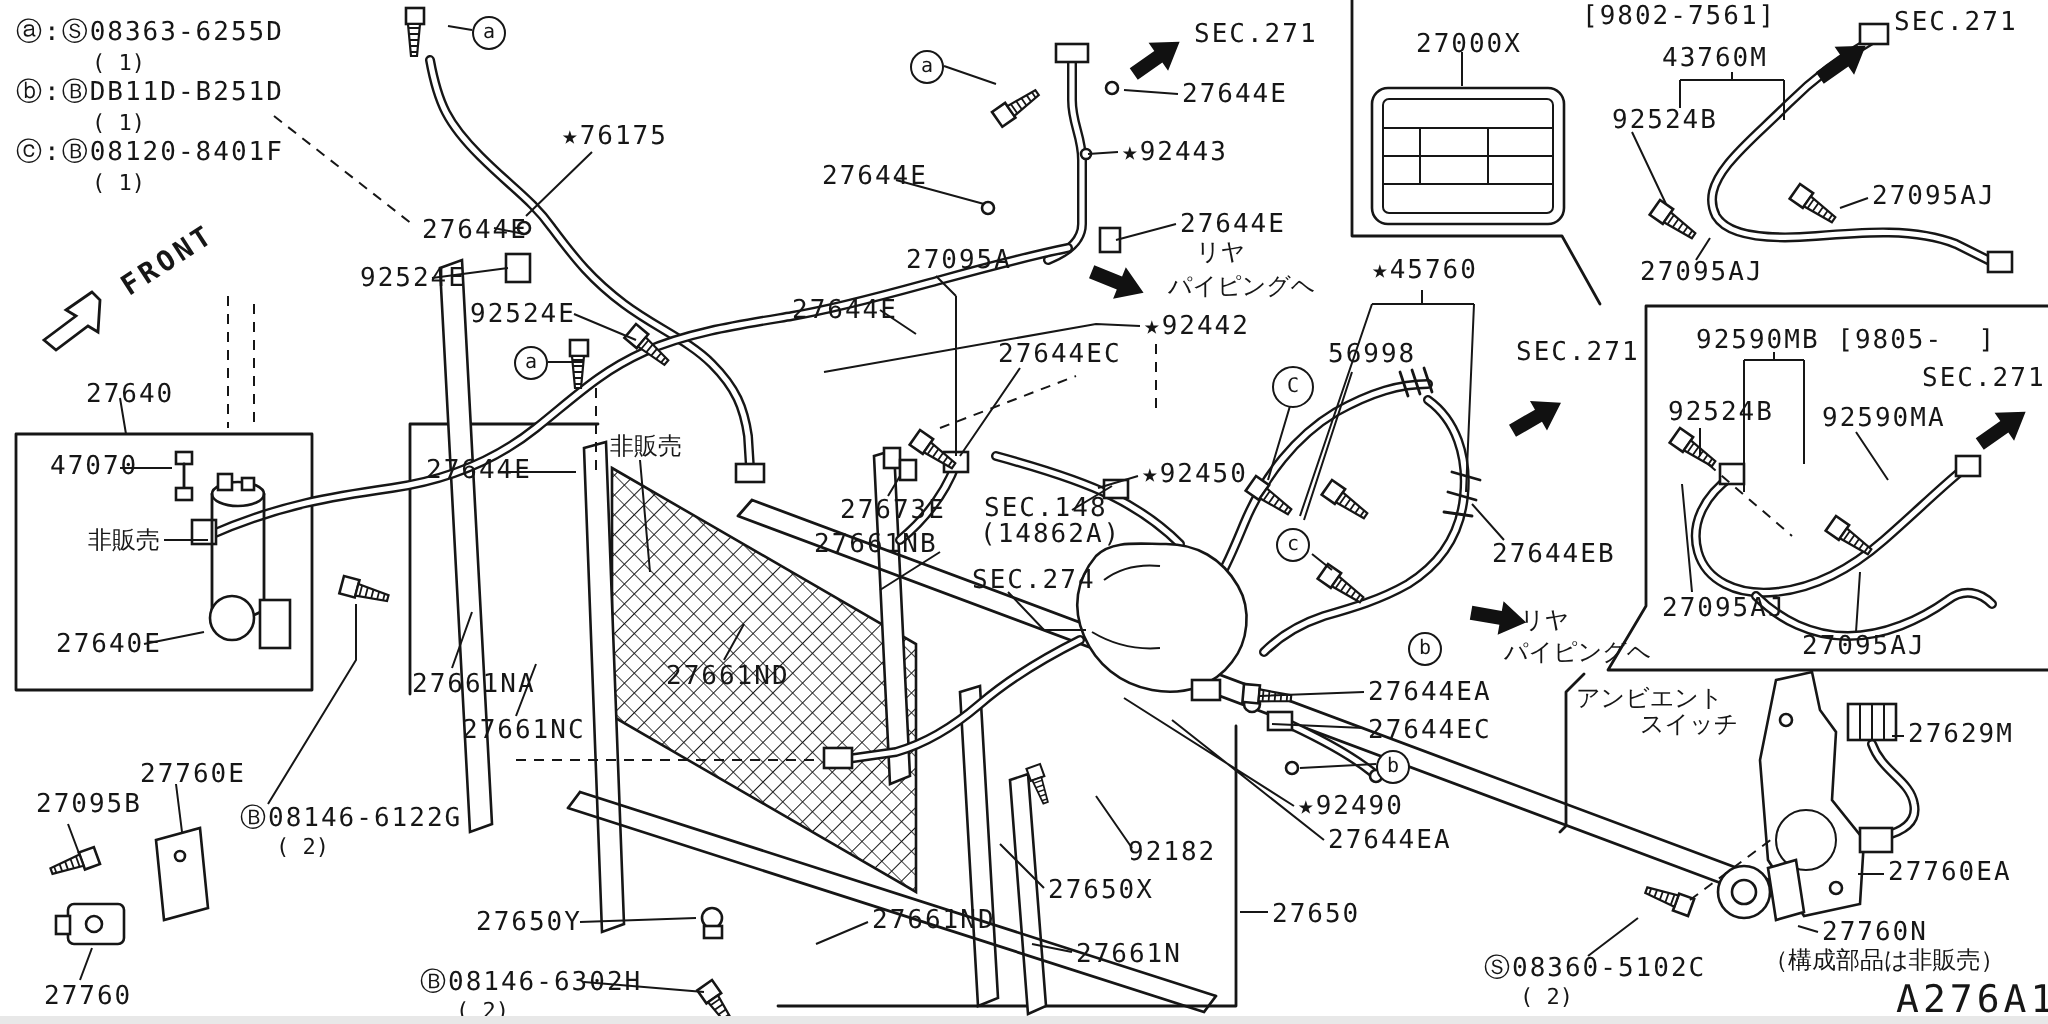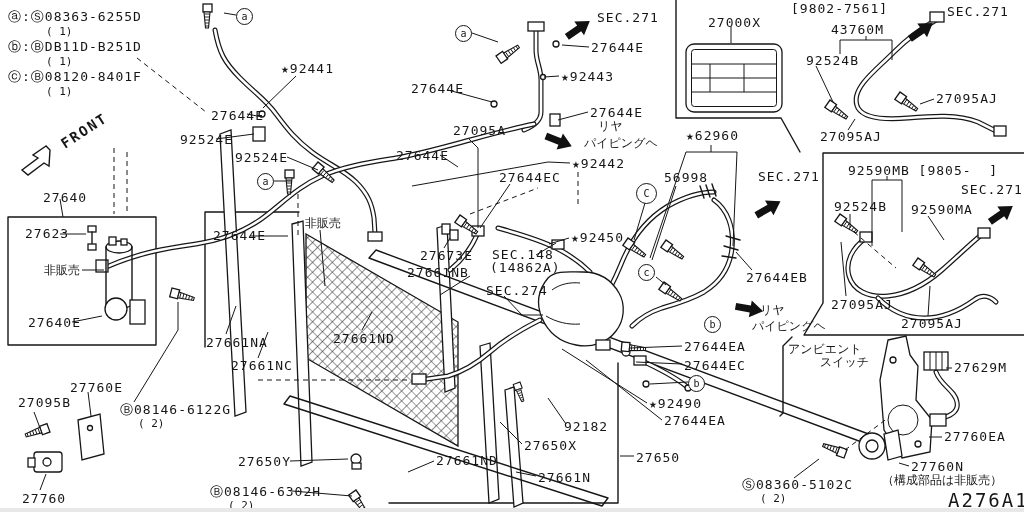--- a/index.html
+++ b/index.html
@@ -245,21 +245,21 @@
 <div class="lbl sm" style="left:46px;top:55px">( 1)</div>
 <div class="lbl" style="left:8px;top:70px"><span>ⓒ</span><span>:</span><span>Ⓑ</span><span>08120-8401F</span></div>
 <div class="lbl sm" style="left:46px;top:85px">( 1)</div>
 
 <div class="front">FRONT</div>
 
 <div class="lbl" style="left:591px;top:41px">27644E</div>
 <div class="lbl" style="left:561px;top:70px">★92443</div>
 <div class="lbl" style="left:411px;top:82px">27644E</div>
 <div class="lbl" style="left:590px;top:106px">27644E</div>
-<div class="lbl" style="left:281px;top:62px">★92441</div>
+<div class="lbl" style="left:281px;top:62px">★76175</div>
 <div class="lbl" style="left:211px;top:109px">27644E</div>
 <div class="lbl" style="left:180px;top:133px">92524E</div>
 <div class="lbl" style="left:235px;top:151px">92524E</div>
 <div class="lbl" style="left:396px;top:149px">27644E</div>
 <div class="lbl" style="left:453px;top:124px">27095A</div>
 <div class="lbl jp" style="left:598px;top:120px">リヤ</div>
 <div class="lbl jp" style="left:584px;top:137px">パイピングヘ</div>
 <div class="lbl" style="left:572px;top:157px">★92442</div>
 <div class="lbl" style="left:499px;top:171px">27644EC</div>
 <div class="lbl" style="left:571px;top:231px">★92450</div>
@@ -276,32 +276,32 @@
 <div class="lbl" style="left:436px;top:454px">27661ND</div>
 <div class="lbl" style="left:238px;top:455px">27650Y</div>
 <div class="lbl" style="left:210px;top:485px">Ⓑ08146-6302H</div>
 <div class="lbl sm" style="left:228px;top:499px">( 2)</div>
 <div class="lbl" style="left:120px;top:403px">Ⓑ08146-6122G</div>
 <div class="lbl sm" style="left:138px;top:417px">( 2)</div>
 <div class="lbl" style="left:70px;top:381px">27760E</div>
 <div class="lbl" style="left:18px;top:396px">27095B</div>
 <div class="lbl" style="left:22px;top:492px">27760</div>
 <div class="lbl" style="left:43px;top:191px">27640</div>
-<div class="lbl" style="left:25px;top:227px">27623</div>
+<div class="lbl" style="left:25px;top:227px">47070</div>
 <div class="lbl jp" style="left:44px;top:264px">非販売</div>
 <div class="lbl" style="left:28px;top:316px">27640E</div>
 <div class="lbl" style="left:564px;top:420px">92182</div>
 <div class="lbl" style="left:524px;top:439px">27650X</div>
 <div class="lbl" style="left:538px;top:471px">27661N</div>
 <div class="lbl" style="left:636px;top:451px">27650</div>
 <div class="lbl" style="left:649px;top:397px">★92490</div>
 <div class="lbl" style="left:664px;top:414px">27644EA</div>
 <div class="lbl" style="left:684px;top:340px">27644EA</div>
 <div class="lbl" style="left:684px;top:359px">27644EC</div>
-<div class="lbl" style="left:686px;top:129px">★62960</div>
+<div class="lbl" style="left:686px;top:129px">★45760</div>
 <div class="lbl" style="left:664px;top:171px">56998</div>
 <div class="lbl" style="left:758px;top:170px">SEC.271</div>
 <div class="lbl" style="left:746px;top:271px">27644EB</div>
 <div class="lbl jp" style="left:760px;top:304px">リヤ</div>
 <div class="lbl jp" style="left:752px;top:320px">パイピングヘ</div>
 <div class="lbl" style="left:597px;top:11px">SEC.271</div>
 <div class="lbl" style="left:708px;top:16px">27000X</div>
 <div class="lbl" style="left:791px;top:2px">[9802-7561]</div>
 <div class="lbl" style="left:831px;top:23px">43760M</div>
 <div class="lbl" style="left:806px;top:54px">92524B</div>

